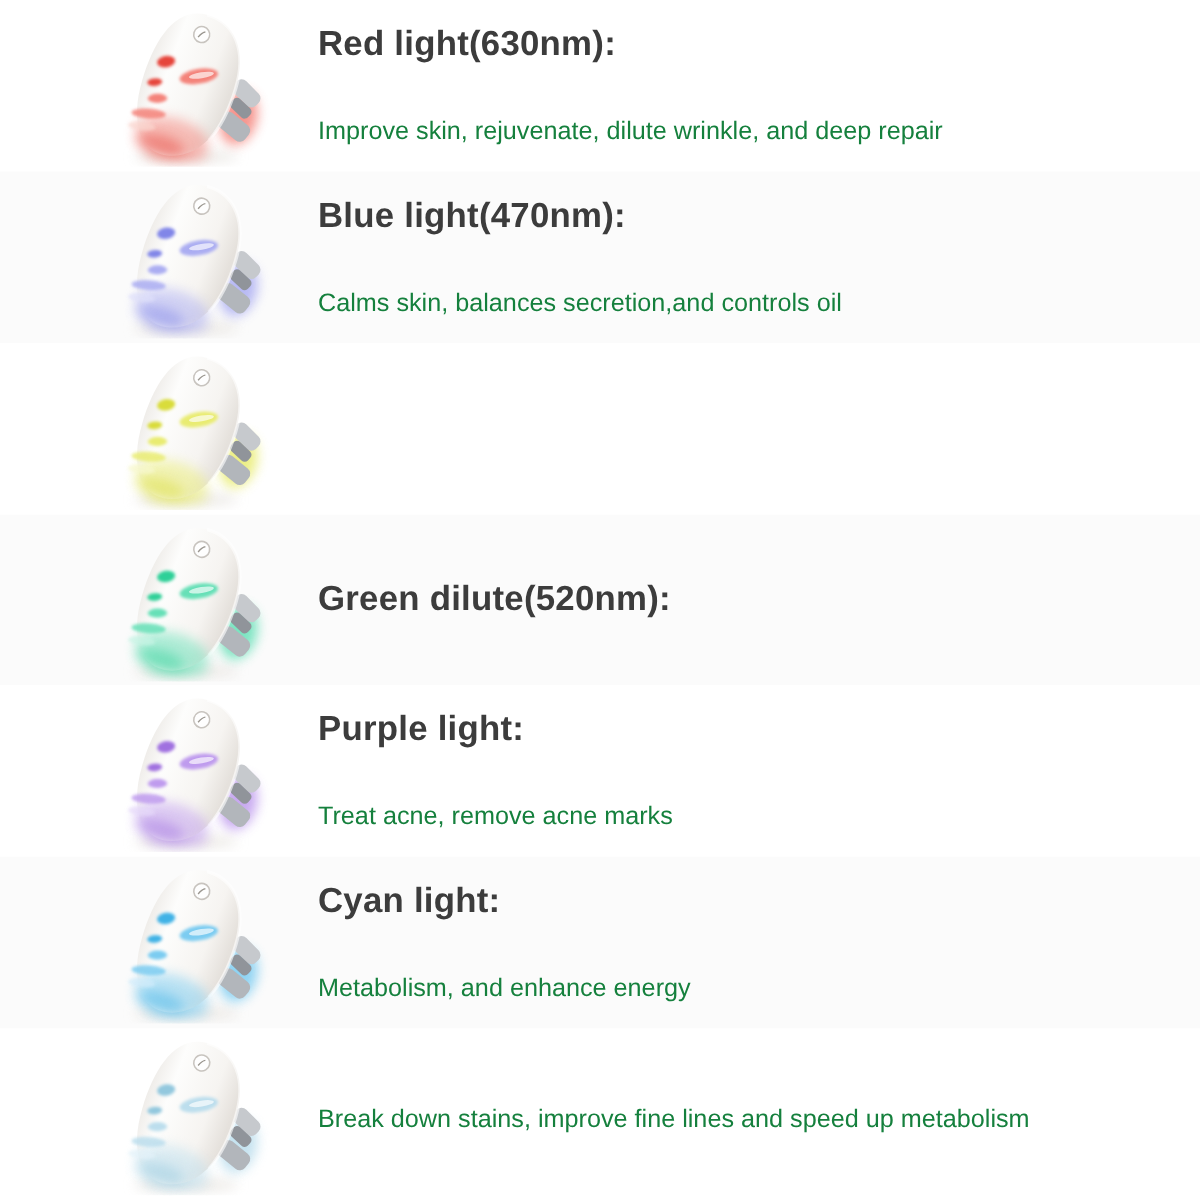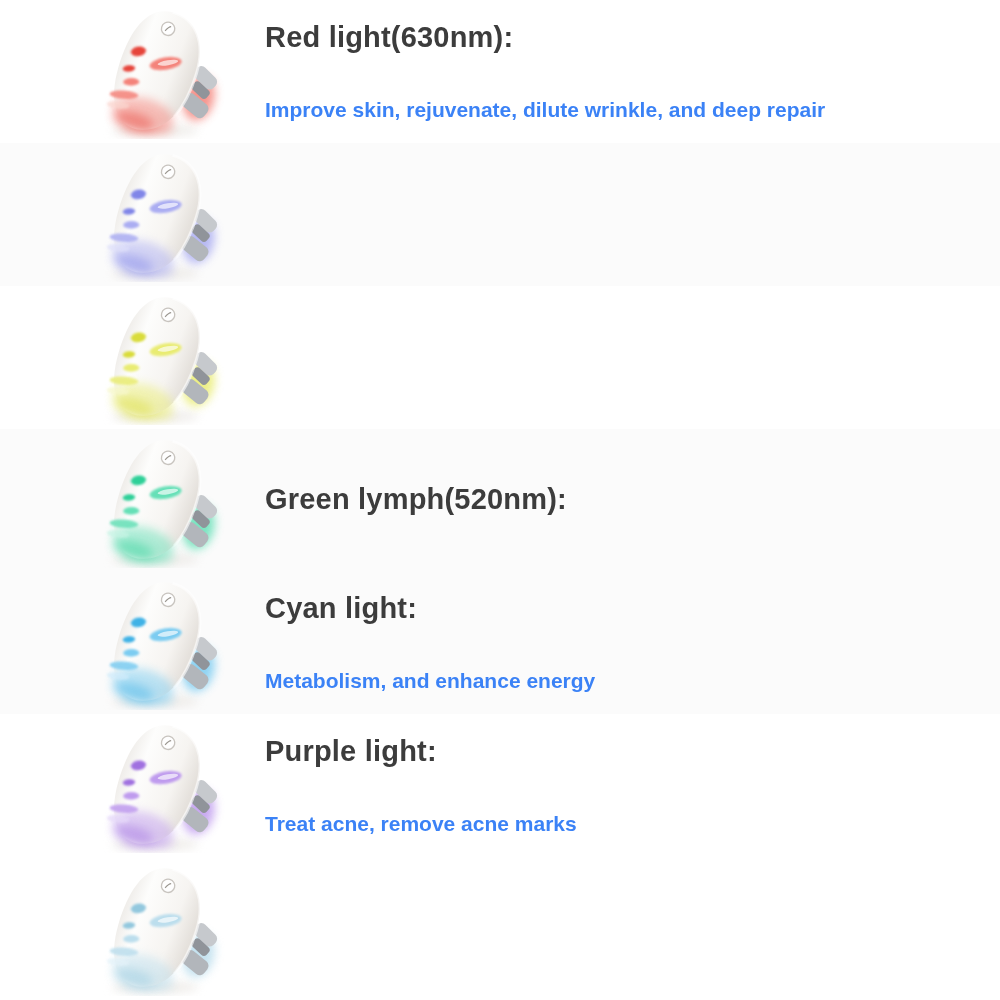--- a/index.html
+++ b/index.html
@@ -23,21 +23,21 @@
     padding-right: 20px;
     gap: 34px;
   }
   .title {
     margin: 0;
     font-size: 29px; font-weight: 600; color: #3c3c3c;
     letter-spacing: 0.2px; line-height: 1.15;
   }
   .desc {
     margin: 9px 0 0 0;
-    font-size: 21px; font-weight: 700; color: #3b82f6;
+    font-size: 21px; font-weight: 400; color: #15803d;
     line-height: 1.2;
   }
   .defs-holder { position: absolute; width: 0; height: 0; }
 </style>
 </head>
 <body>
 
 <svg class="defs-holder" aria-hidden="true">
   <defs>
     <linearGradient id="maskShade" x1="0" y1="0" x2="1" y2="0.15">
@@ -119,20 +119,24 @@
           <ellipse cx="64" cy="55" rx="8" ry="5" transform="rotate(-24 64 55)" filter="url(#microBlur)" fill="#8186e8"></ellipse>
           <ellipse cx="95" cy="60" rx="17" ry="6.5" transform="rotate(-24 95 60)" filter="url(#microBlur)" fill="#abadf2"></ellipse>
           <ellipse cx="97" cy="58.5" rx="11" ry="2.6" transform="rotate(-24 97 58.5)" fill="#ffffff" opacity="0.65"></ellipse>
           <ellipse cx="59" cy="75" rx="6.5" ry="3.4" transform="rotate(-20 59 75)" filter="url(#microBlur)" fill="#8186e8"></ellipse>
           <ellipse cx="65" cy="88" rx="8.5" ry="4" transform="rotate(-16 65 88)" filter="url(#microBlur)" fill="#abadf2"></ellipse>
           <ellipse cx="61" cy="103" rx="15" ry="4.4" transform="rotate(-11 61 103)" opacity="0.85" filter="url(#microBlur)" fill="#abadf2"></ellipse>
           <ellipse cx="58" cy="115" rx="12" ry="3.8" transform="rotate(-9 58 115)" opacity="0.7" filter="url(#microBlur)" fill="#dfe0fa"></ellipse>
         </g>
       </svg>
     </div>
+    <div class="text-col">
+      <h2 class="title">Blue light(470nm):</h2>
+      <p class="desc">Calms skin, balances secretion,and controls oil</p>
+    </div>
   </section>
 
   <section class="row">
     <div class="mask-col">
       <svg class="mask-svg" viewBox="0 0 170 142">
 
         <ellipse cx="86" cy="133" rx="46" ry="6.5" fill="#e9e6e2" opacity="0.75" filter="url(#softBlur)"></ellipse>
         <ellipse cx="78" cy="132" rx="28" ry="5" opacity="0.4" filter="url(#softBlur)" fill="#e9ec72"></ellipse>
         <g transform="rotate(15 86 70)">
 
@@ -188,21 +192,59 @@
           <ellipse cx="95" cy="60" rx="17" ry="6.5" transform="rotate(-24 95 60)" filter="url(#microBlur)" fill="#66e0b7"></ellipse>
           <ellipse cx="97" cy="58.5" rx="11" ry="2.6" transform="rotate(-24 97 58.5)" fill="#ffffff" opacity="0.65"></ellipse>
           <ellipse cx="59" cy="75" rx="6.5" ry="3.4" transform="rotate(-20 59 75)" filter="url(#microBlur)" fill="#2fd098"></ellipse>
           <ellipse cx="65" cy="88" rx="8.5" ry="4" transform="rotate(-16 65 88)" filter="url(#microBlur)" fill="#66e0b7"></ellipse>
           <ellipse cx="61" cy="103" rx="15" ry="4.4" transform="rotate(-11 61 103)" opacity="0.85" filter="url(#microBlur)" fill="#66e0b7"></ellipse>
           <ellipse cx="58" cy="115" rx="12" ry="3.8" transform="rotate(-9 58 115)" opacity="0.7" filter="url(#microBlur)" fill="#c8f4e5"></ellipse>
         </g>
       </svg>
     </div>
     <div class="text-col">
-      <h2 class="title">Green lymph(520nm):</h2>
+      <h2 class="title">Green dilute(520nm):</h2>
+    </div>
+  </section>
+
+  <section class="row">
+    <div class="mask-col">
+      <svg class="mask-svg" viewBox="0 0 170 142">
+
+        <ellipse cx="86" cy="133" rx="46" ry="6.5" fill="#e9e6e2" opacity="0.75" filter="url(#softBlur)"></ellipse>
+        <ellipse cx="78" cy="132" rx="28" ry="5" opacity="0.4" filter="url(#softBlur)" fill="#bf9bee"></ellipse>
+        <g transform="rotate(15 86 70)">
+
+          <ellipse cx="138" cy="86" rx="16" ry="24" opacity="0.85" filter="url(#softBlur)" fill="#bf9bee"></ellipse>
+          <rect x="126" y="56" width="27" height="15" rx="6" fill="#c6c9cd" transform="rotate(30 139 63)"></rect>
+          <rect x="128" y="72" width="20" height="11" rx="4" fill="#90949a" transform="rotate(28 138 77)"></rect>
+          <rect x="122" y="86" width="29" height="17" rx="6" fill="#b2b6bb" transform="rotate(24 136 94)"></rect>
+
+          <path d="M 88 6 C 114 6 130 28 129 62 C 128 98 116 128 88 134 C 62 139 47 114 48 76 C 49 38 60 6 88 6 Z" fill="url(#maskShade)"></path>
+          <path d="M 88 6 C 114 6 130 28 129 62 C 128.5 80 125 98 118 112" fill="none" stroke="#ffffff" stroke-width="3" opacity="0.6"></path>
+
+          <circle cx="88" cy="24" r="7" fill="#fefefe" stroke="#c8c4bf" stroke-width="1.4"></circle>
+          <path d="M 85.5 27 C 87 24 89 21.5 90.5 21" stroke="#9a968f" stroke-width="1.2" fill="none"></path>
+
+          <ellipse cx="86" cy="118" rx="33" ry="17" opacity="0.5" filter="url(#softBlur)" fill="#bf9bee"></ellipse>
+          <ellipse cx="78" cy="127" rx="22" ry="9" opacity="0.45" filter="url(#softBlur)" fill="#a071e0"></ellipse>
+
+          <ellipse cx="64" cy="55" rx="8" ry="5" transform="rotate(-24 64 55)" filter="url(#microBlur)" fill="#a071e0"></ellipse>
+          <ellipse cx="95" cy="60" rx="17" ry="6.5" transform="rotate(-24 95 60)" filter="url(#microBlur)" fill="#bf9bee"></ellipse>
+          <ellipse cx="97" cy="58.5" rx="11" ry="2.6" transform="rotate(-24 97 58.5)" fill="#ffffff" opacity="0.65"></ellipse>
+          <ellipse cx="59" cy="75" rx="6.5" ry="3.4" transform="rotate(-20 59 75)" filter="url(#microBlur)" fill="#a071e0"></ellipse>
+          <ellipse cx="65" cy="88" rx="8.5" ry="4" transform="rotate(-16 65 88)" filter="url(#microBlur)" fill="#bf9bee"></ellipse>
+          <ellipse cx="61" cy="103" rx="15" ry="4.4" transform="rotate(-11 61 103)" opacity="0.85" filter="url(#microBlur)" fill="#bf9bee"></ellipse>
+          <ellipse cx="58" cy="115" rx="12" ry="3.8" transform="rotate(-9 58 115)" opacity="0.7" filter="url(#microBlur)" fill="#e6d9f9"></ellipse>
+        </g>
+      </svg>
+    </div>
+    <div class="text-col">
+      <h2 class="title">Purple light:</h2>
+      <p class="desc">Treat acne, remove acne marks</p>
     </div>
   </section>
 
   <section class="row alt">
     <div class="mask-col">
       <svg class="mask-svg" viewBox="0 0 170 142">
 
         <ellipse cx="86" cy="133" rx="46" ry="6.5" fill="#e9e6e2" opacity="0.75" filter="url(#softBlur)"></ellipse>
         <ellipse cx="78" cy="132" rx="28" ry="5" opacity="0.4" filter="url(#softBlur)" fill="#7cccf1"></ellipse>
         <g transform="rotate(15 86 70)">
@@ -235,58 +277,20 @@
       <h2 class="title">Cyan light:</h2>
       <p class="desc">Metabolism, and enhance energy</p>
     </div>
   </section>
 
   <section class="row">
     <div class="mask-col">
       <svg class="mask-svg" viewBox="0 0 170 142">
 
         <ellipse cx="86" cy="133" rx="46" ry="6.5" fill="#e9e6e2" opacity="0.75" filter="url(#softBlur)"></ellipse>
-        <ellipse cx="78" cy="132" rx="28" ry="5" opacity="0.4" filter="url(#softBlur)" fill="#bf9bee"></ellipse>
-        <g transform="rotate(15 86 70)">
-
-          <ellipse cx="138" cy="86" rx="16" ry="24" opacity="0.85" filter="url(#softBlur)" fill="#bf9bee"></ellipse>
-          <rect x="126" y="56" width="27" height="15" rx="6" fill="#c6c9cd" transform="rotate(30 139 63)"></rect>
-          <rect x="128" y="72" width="20" height="11" rx="4" fill="#90949a" transform="rotate(28 138 77)"></rect>
-          <rect x="122" y="86" width="29" height="17" rx="6" fill="#b2b6bb" transform="rotate(24 136 94)"></rect>
-
-          <path d="M 88 6 C 114 6 130 28 129 62 C 128 98 116 128 88 134 C 62 139 47 114 48 76 C 49 38 60 6 88 6 Z" fill="url(#maskShade)"></path>
-          <path d="M 88 6 C 114 6 130 28 129 62 C 128.5 80 125 98 118 112" fill="none" stroke="#ffffff" stroke-width="3" opacity="0.6"></path>
-
-          <circle cx="88" cy="24" r="7" fill="#fefefe" stroke="#c8c4bf" stroke-width="1.4"></circle>
-          <path d="M 85.5 27 C 87 24 89 21.5 90.5 21" stroke="#9a968f" stroke-width="1.2" fill="none"></path>
-
-          <ellipse cx="86" cy="118" rx="33" ry="17" opacity="0.5" filter="url(#softBlur)" fill="#bf9bee"></ellipse>
-          <ellipse cx="78" cy="127" rx="22" ry="9" opacity="0.45" filter="url(#softBlur)" fill="#a071e0"></ellipse>
-
-          <ellipse cx="64" cy="55" rx="8" ry="5" transform="rotate(-24 64 55)" filter="url(#microBlur)" fill="#a071e0"></ellipse>
-          <ellipse cx="95" cy="60" rx="17" ry="6.5" transform="rotate(-24 95 60)" filter="url(#microBlur)" fill="#bf9bee"></ellipse>
-          <ellipse cx="97" cy="58.5" rx="11" ry="2.6" transform="rotate(-24 97 58.5)" fill="#ffffff" opacity="0.65"></ellipse>
-          <ellipse cx="59" cy="75" rx="6.5" ry="3.4" transform="rotate(-20 59 75)" filter="url(#microBlur)" fill="#a071e0"></ellipse>
-          <ellipse cx="65" cy="88" rx="8.5" ry="4" transform="rotate(-16 65 88)" filter="url(#microBlur)" fill="#bf9bee"></ellipse>
-          <ellipse cx="61" cy="103" rx="15" ry="4.4" transform="rotate(-11 61 103)" opacity="0.85" filter="url(#microBlur)" fill="#bf9bee"></ellipse>
-          <ellipse cx="58" cy="115" rx="12" ry="3.8" transform="rotate(-9 58 115)" opacity="0.7" filter="url(#microBlur)" fill="#e6d9f9"></ellipse>
-        </g>
-      </svg>
-    </div>
-    <div class="text-col">
-      <h2 class="title">Purple light:</h2>
-      <p class="desc">Treat acne, remove acne marks</p>
-    </div>
-  </section>
-
-  <section class="row">
-    <div class="mask-col">
-      <svg class="mask-svg" viewBox="0 0 170 142">
-
-        <ellipse cx="86" cy="133" rx="46" ry="6.5" fill="#e9e6e2" opacity="0.75" filter="url(#softBlur)"></ellipse>
         <ellipse cx="78" cy="132" rx="28" ry="5" opacity="0.4" filter="url(#softBlur)" fill="#bcdeed"></ellipse>
         <g transform="rotate(15 86 70)">
 
           <ellipse cx="138" cy="86" rx="16" ry="24" opacity="0.85" filter="url(#softBlur)" fill="#bcdeed"></ellipse>
           <rect x="126" y="56" width="27" height="15" rx="6" fill="#c6c9cd" transform="rotate(30 139 63)"></rect>
           <rect x="128" y="72" width="20" height="11" rx="4" fill="#90949a" transform="rotate(28 138 77)"></rect>
           <rect x="122" y="86" width="29" height="17" rx="6" fill="#b2b6bb" transform="rotate(24 136 94)"></rect>
 
           <path d="M 88 6 C 114 6 130 28 129 62 C 128 98 116 128 88 134 C 62 139 47 114 48 76 C 49 38 60 6 88 6 Z" fill="url(#maskShade)"></path>
           <path d="M 88 6 C 114 6 130 28 129 62 C 128.5 80 125 98 118 112" fill="none" stroke="#ffffff" stroke-width="3" opacity="0.6"></path>
@@ -301,15 +305,16 @@
           <ellipse cx="95" cy="60" rx="17" ry="6.5" transform="rotate(-24 95 60)" filter="url(#microBlur)" fill="#bcdeed"></ellipse>
           <ellipse cx="97" cy="58.5" rx="11" ry="2.6" transform="rotate(-24 97 58.5)" fill="#ffffff" opacity="0.65"></ellipse>
           <ellipse cx="59" cy="75" rx="6.5" ry="3.4" transform="rotate(-20 59 75)" filter="url(#microBlur)" fill="#93c8de"></ellipse>
           <ellipse cx="65" cy="88" rx="8.5" ry="4" transform="rotate(-16 65 88)" filter="url(#microBlur)" fill="#bcdeed"></ellipse>
           <ellipse cx="61" cy="103" rx="15" ry="4.4" transform="rotate(-11 61 103)" opacity="0.85" filter="url(#microBlur)" fill="#bcdeed"></ellipse>
           <ellipse cx="58" cy="115" rx="12" ry="3.8" transform="rotate(-9 58 115)" opacity="0.7" filter="url(#microBlur)" fill="#e3f2f9"></ellipse>
         </g>
       </svg>
     </div>
     <div class="text-col">
+      <p class="desc">Break down stains, improve fine lines and speed up metabolism</p>
     </div>
   </section>
 </div>
 
 </body></html>

